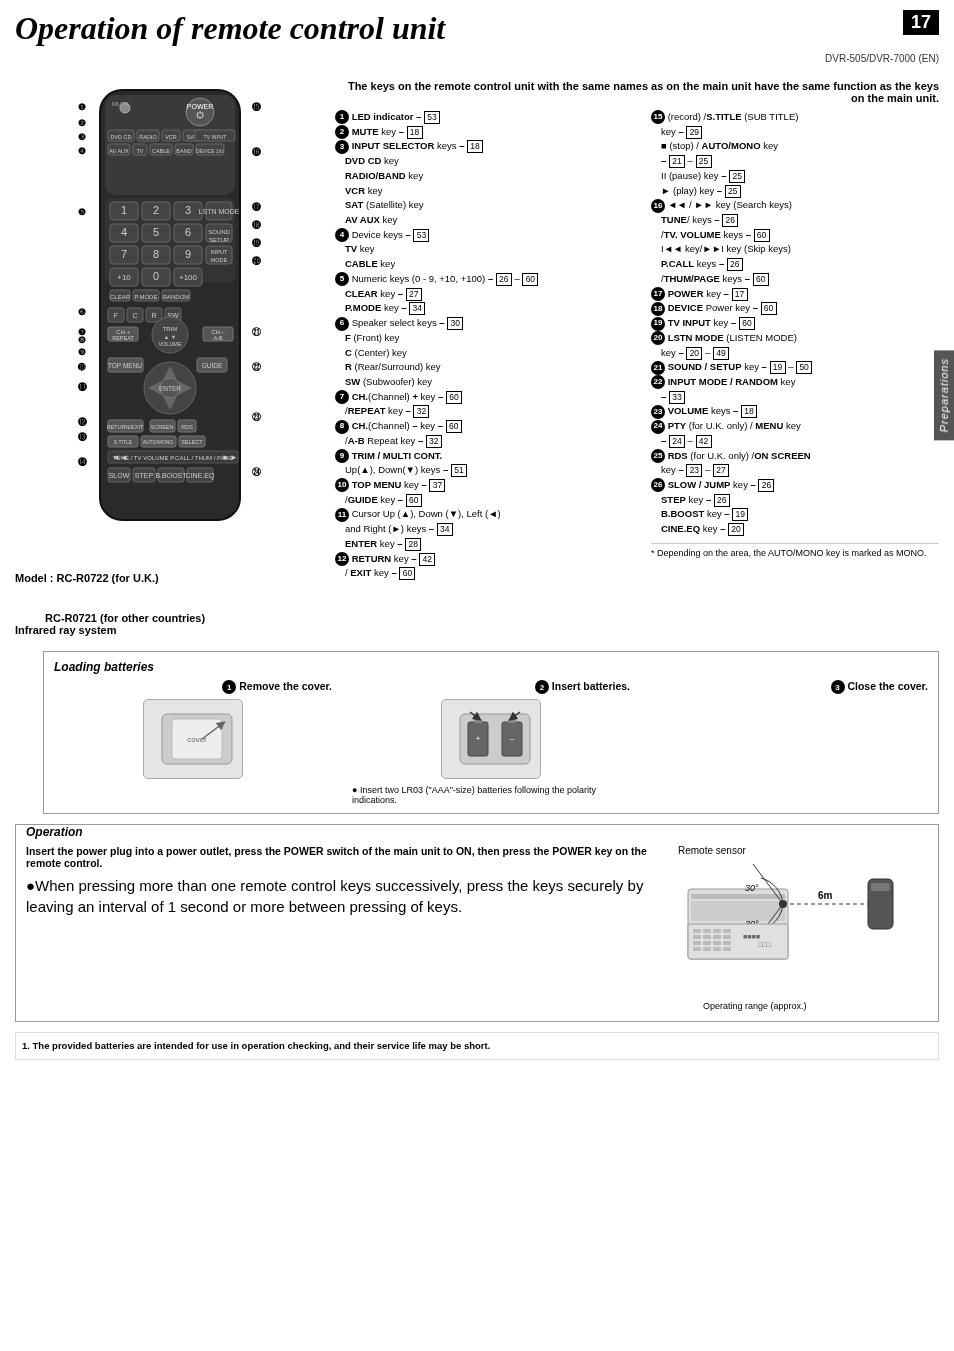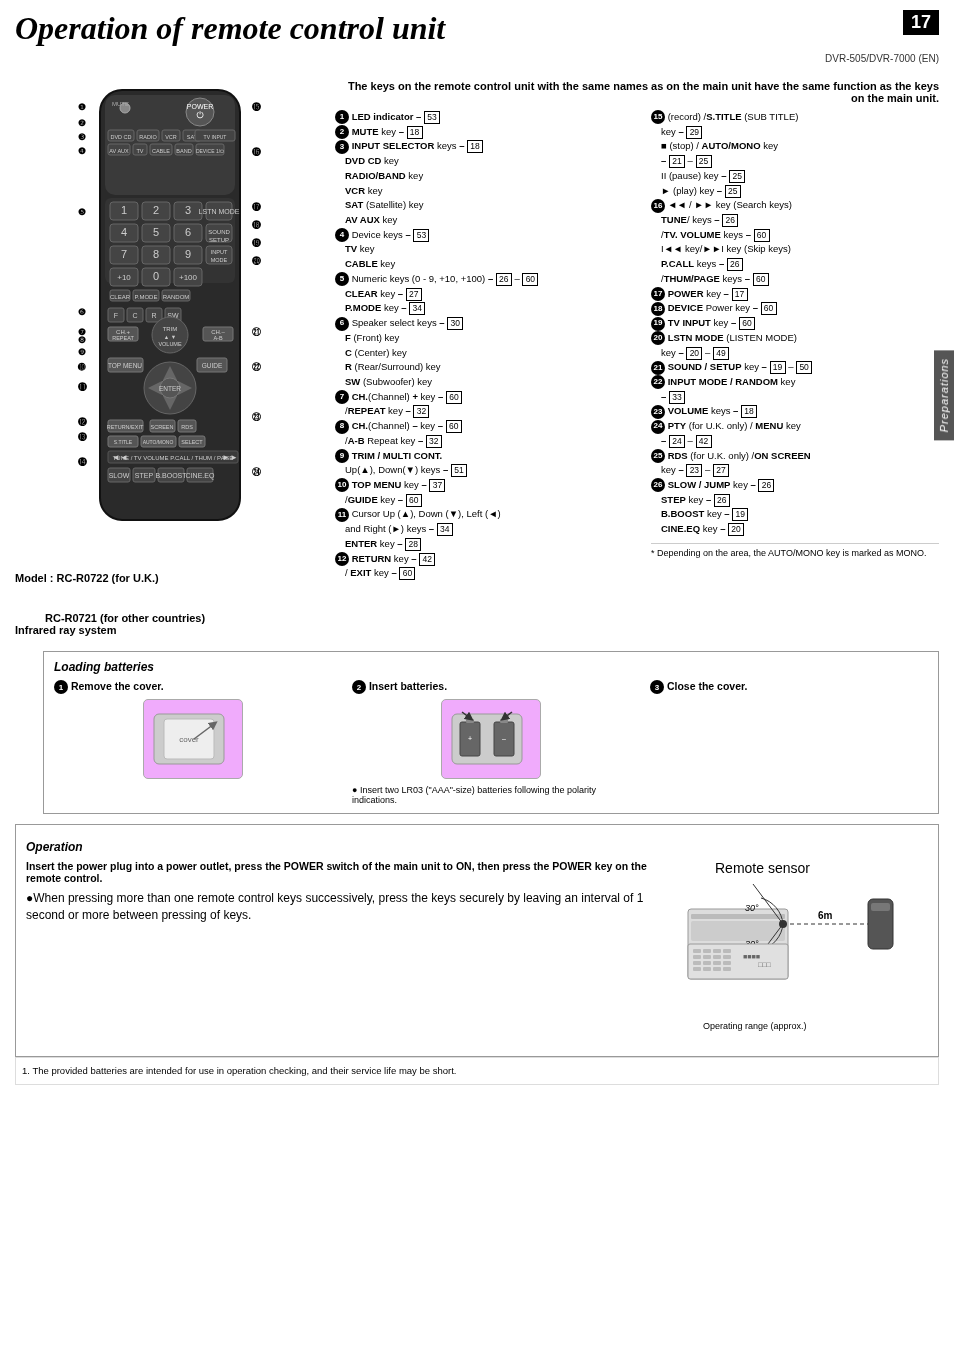--- a/index.html
+++ b/index.html
@@ -93,81 +93,83 @@
       align-items: flex-start;
     }
     .loading-step {
       flex: 1;
       text-align: center;
     }
     .loading-step-title {
       font-weight: bold;
       font-size: 10.5px;
       margin-bottom: 5px;
-      text-align: left;
+      text-align: right;
     }
     .battery-illustration {
       width: 100px;
       height: 80px;
       margin: 0 auto;
-      background: #f0abfc;
+      background: #e5e5e5;
       border: 1px solid #aaa;
       border-radius: 5px;
       display: flex;
       align-items: center;
-      justify-content: flex-start;
+      justify-content: flex-end;
       font-size: 9px;
       color: #666;
       position: relative;
     }
     .battery-note {
       font-size: 9px;
       margin-top: 6px;
       text-align: left;
     }
     
     .operation-section {
       border: 1px solid #999;
       margin-top: 10px;
-      padding: 15px 10px;
+      padding: 0 10px;
     }
     .operation-title {
       font-weight: bold;
       font-style: italic;
       font-size: 12px;
       margin-bottom: 6px;
     }
     .operation-content {
       display: flex;
       gap: 15px;
     }
     .operation-text {
       flex: 1;
     }
     .operation-bold {
       font-weight: bold;
       font-size: 10.5px;
       margin-bottom: 6px;
     }
     .operation-normal {
-      font-size: 12px;
+      font-size: 15px;
       line-height: 1.4;
     }
     .operation-diagram {
       width: 250px;
       flex-shrink: 0;
     }
     
     .notes-section {
+      margin-top: 10px;
       display: flex;
       gap: 8px;
       font-size: 9.5px;
       line-height: 1.4;
       border: 1px solid #ddd;
       padding: 6px;
+      font-weight: bold;
     }
     .right-col-header {
       font-weight: bold;
       font-size: 11px;
       margin-bottom: 6px;
       max-width: 100%;
       text-align: right;
     }
     .keys-two-col {
       display: flex;
@@ -566,21 +568,21 @@
 </div>
 
 <div class="operation-section">
   <div class="operation-title">Operation</div>
   <div class="operation-content">
     <div class="operation-text">
       <div class="operation-bold">Insert the power plug into a power outlet, press the POWER switch of the main unit to ON, then press the POWER key on the remote control.</div>
       <div class="operation-normal">●When pressing more than one remote control keys successively, press the keys securely by leaving an interval of 1 second or more between pressing of keys.</div>
     </div>
     <div class="operation-diagram">
-      <div style="font-size:14px; margin-bottom:3px;margin-left:37px;">Remote sensor</div>
+      <div style="font-size:10px; margin-bottom:3px;">Remote sensor</div>
       <svg width="240" height="160" viewBox="0 0 240 160" class="op-diagram-svg">
 
         <rect x="5" y="30" width="100" height="70" rx="3" fill="#ddd" stroke="#999"></rect>
 
         <rect x="8" y="35" width="94" height="5" rx="1" fill="#bbb"></rect>
         <rect x="8" y="42" width="94" height="20" rx="2" fill="#ccc"></rect>
 
         <circle cx="100" cy="45" r="4" fill="#333"></circle>
 
         <line x1="100" y1="45" x2="185" y2="45" stroke="#333" stroke-width="1" stroke-dasharray="4,3"></line>

